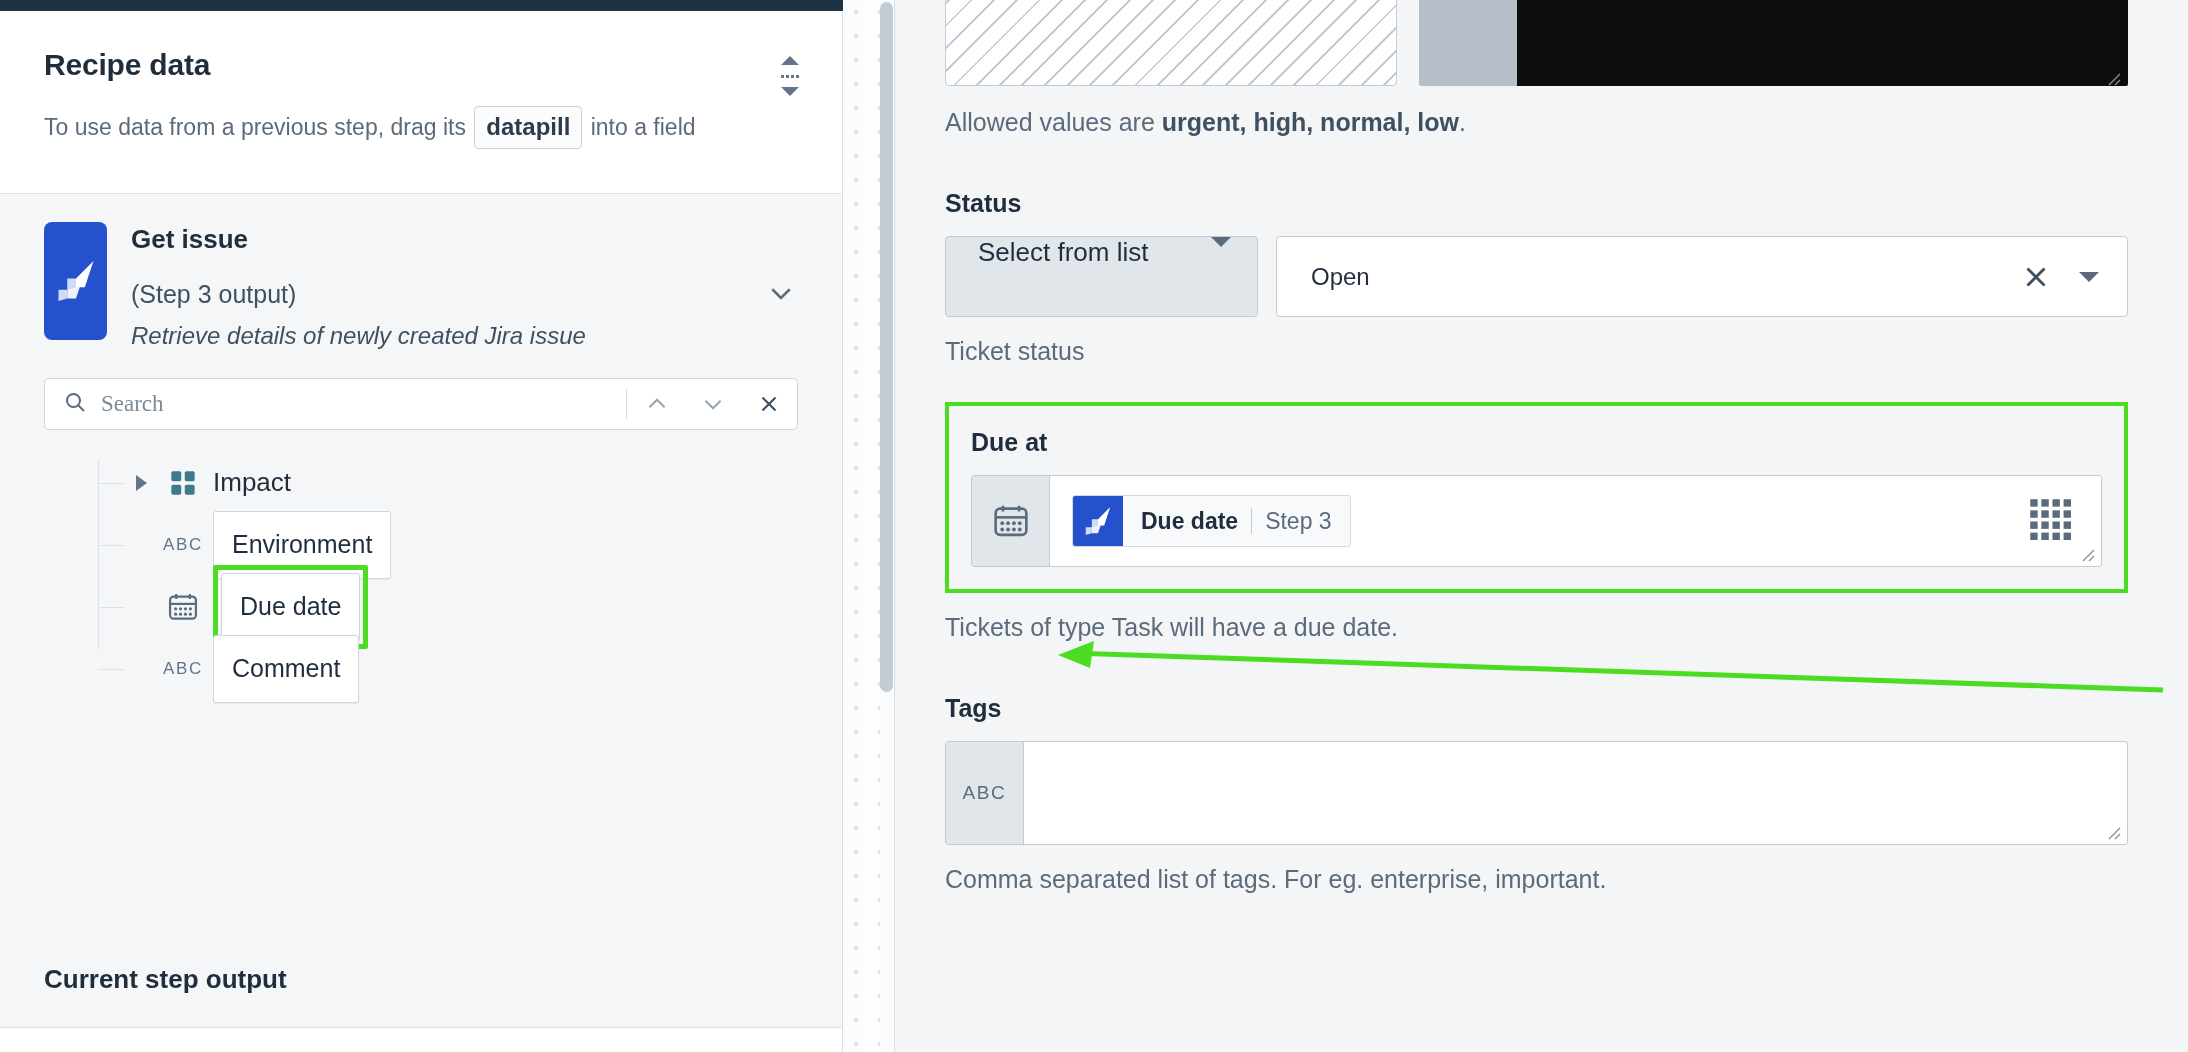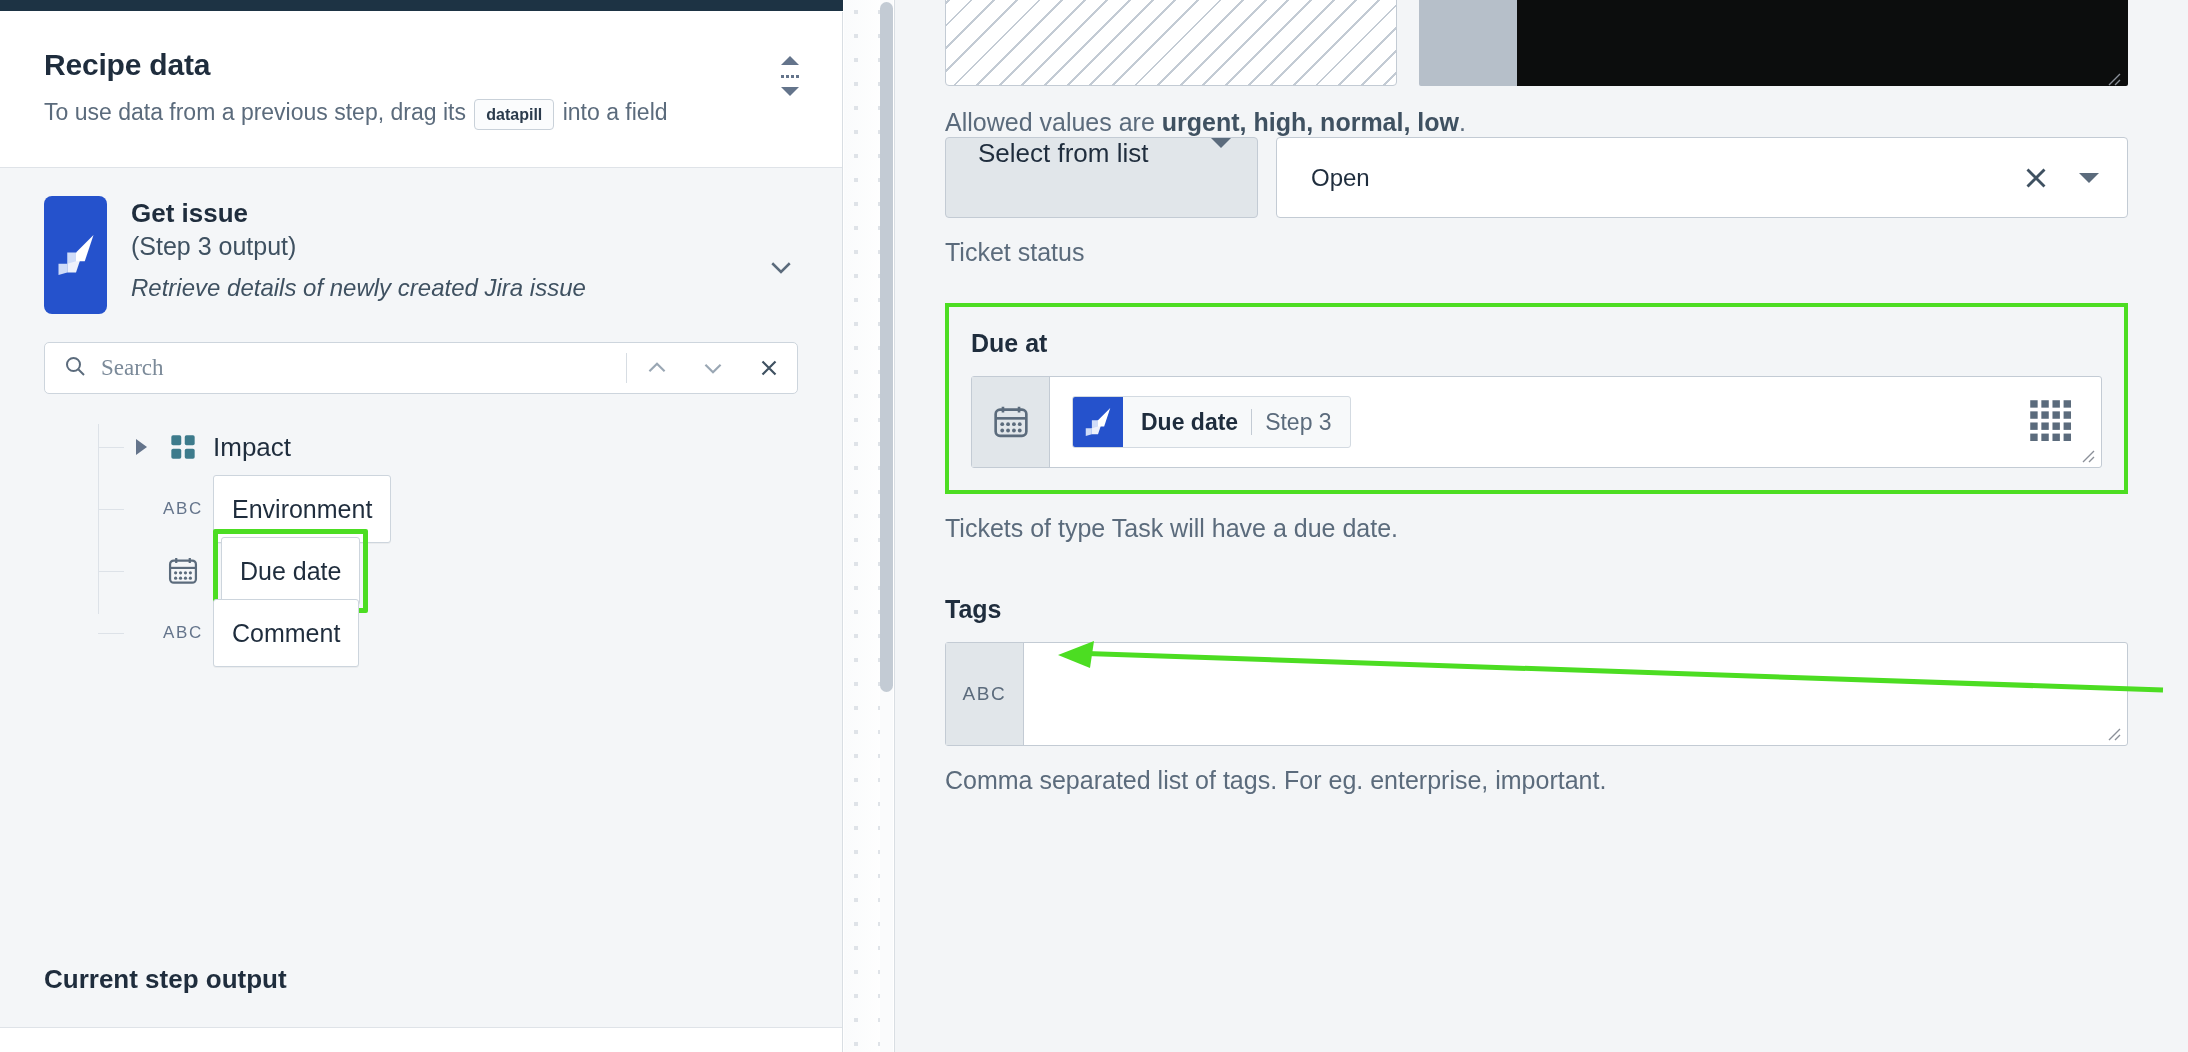--- a/index.html
+++ b/index.html
@@ -35,21 +35,21 @@
   .recipe-title {
     font-size: 30px; font-weight: bold; color: #1f2d3d; letter-spacing: -0.2px;
     margin-bottom: 14px;
   }
   .recipe-sub {
     font-size: 23px; color: #5b6b7c; line-height: 1.45; max-width: 720px;
   }
   .pill-inline {
     display: inline-block; border: 1px solid #c9d1d9; border-radius: 4px;
     background: #fbfcfd; padding: 3px 11px; font-weight: bold; color: #2b3b4c;
-    font-size: 16px; vertical-align: baseline; margin: 3px 2px;
+    font-size: 24px; vertical-align: baseline; margin: 10px 2px;
   }
   .resize-handle {
     position: absolute; right: 36px; top: 44px;
     width: 32px; height: 40px; display: flex; flex-direction: column;
     align-items: center; justify-content: space-between;
     cursor: ns-resize;
   }
   .resize-handle .tri-up,
   .resize-handle .tri-dn { width: 0; height: 0; border-left: 9px solid transparent; border-right: 9px solid transparent; }
   .resize-handle .tri-up { border-bottom: 9px solid #64748b; }
@@ -59,21 +59,21 @@
 
   
   .step-block { padding: 28px 44px 0 44px; position: relative; }
   .step-row { display: flex; align-items: flex-start; gap: 24px; }
   .jira-tile {
     width: 63px; height: 118px; border-radius: 8px; background: #2552cc;
     display: flex; align-items: center; justify-content: center; flex: none;
   }
   .jira-tile svg { width: 40px; height: 44px; display: block; }
   .step-text { flex: 1; padding-top: 2px; }
-  .step-name { font-size: 26px; font-weight: bold; color: #1f2d3d; margin-bottom: 3px; }
+  .step-name { font-size: 26px; font-weight: bold; color: #1f2d3d; margin-bottom: 25px; }
   .step-out { font-size: 25px; color: #3f5161; margin-bottom: 13px; }
   .step-desc { font-size: 24px; color: #3f5161; font-style: italic; }
   .chev-down {
     position: absolute; right: 46px; top: 84px; width: 30px; height: 30px;
   }
 
   
   .search-wrap { padding: 28px 44px 0 44px; }
   .search-box {
     display: flex; align-items: center; height: 52px;
@@ -414,20 +414,21 @@
                 </svg>
             </span>
           </div>
         </div>
       </div>
 
       <div class="helper">
         <span>Allowed values are </span><b>urgent, high, normal, low</b><span>.</span>
       </div>
 
+      <div class="field-label">Status</div>
       <div class="input-row">
         <div class="select-chip">
           <span>Select from list</span>
           <span class="caret"></span>
         </div>
         <div class="value-field">
           <span class="val">Open</span>
           <span class="x-btn">
             <svg viewBox="0 0 24 24" width="34" height="34">
                 <path d="M6 6 L18 18 M18 6 L6 18" stroke="#3f5161" stroke-width="2" fill="none"></path>

